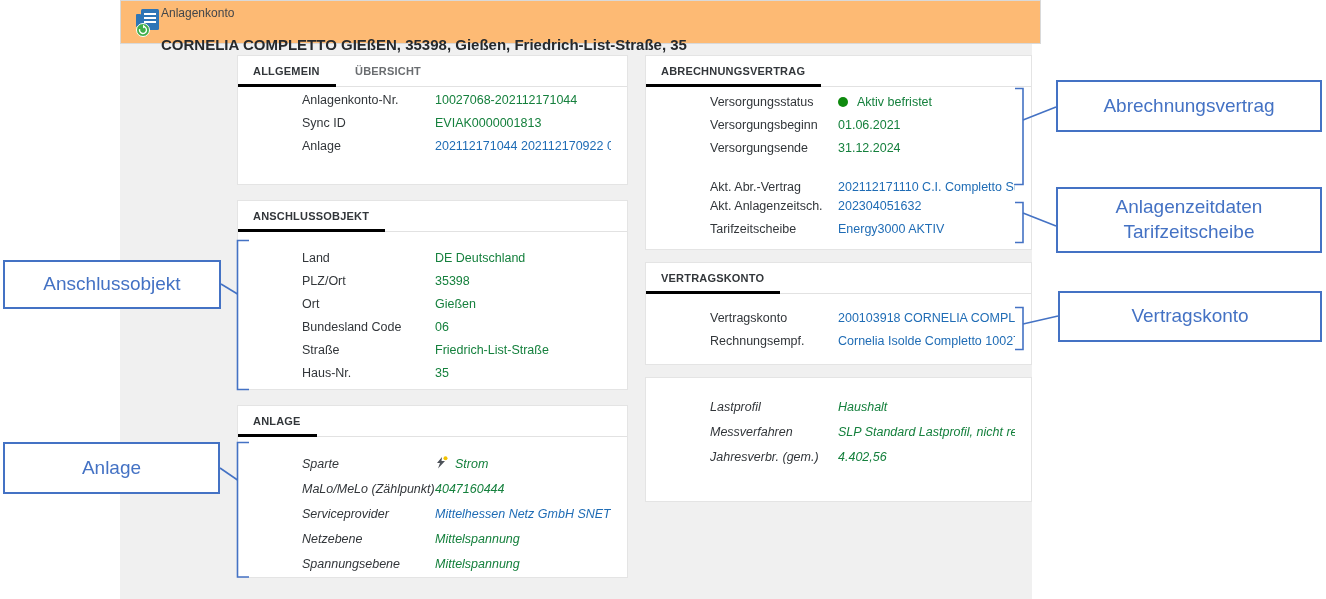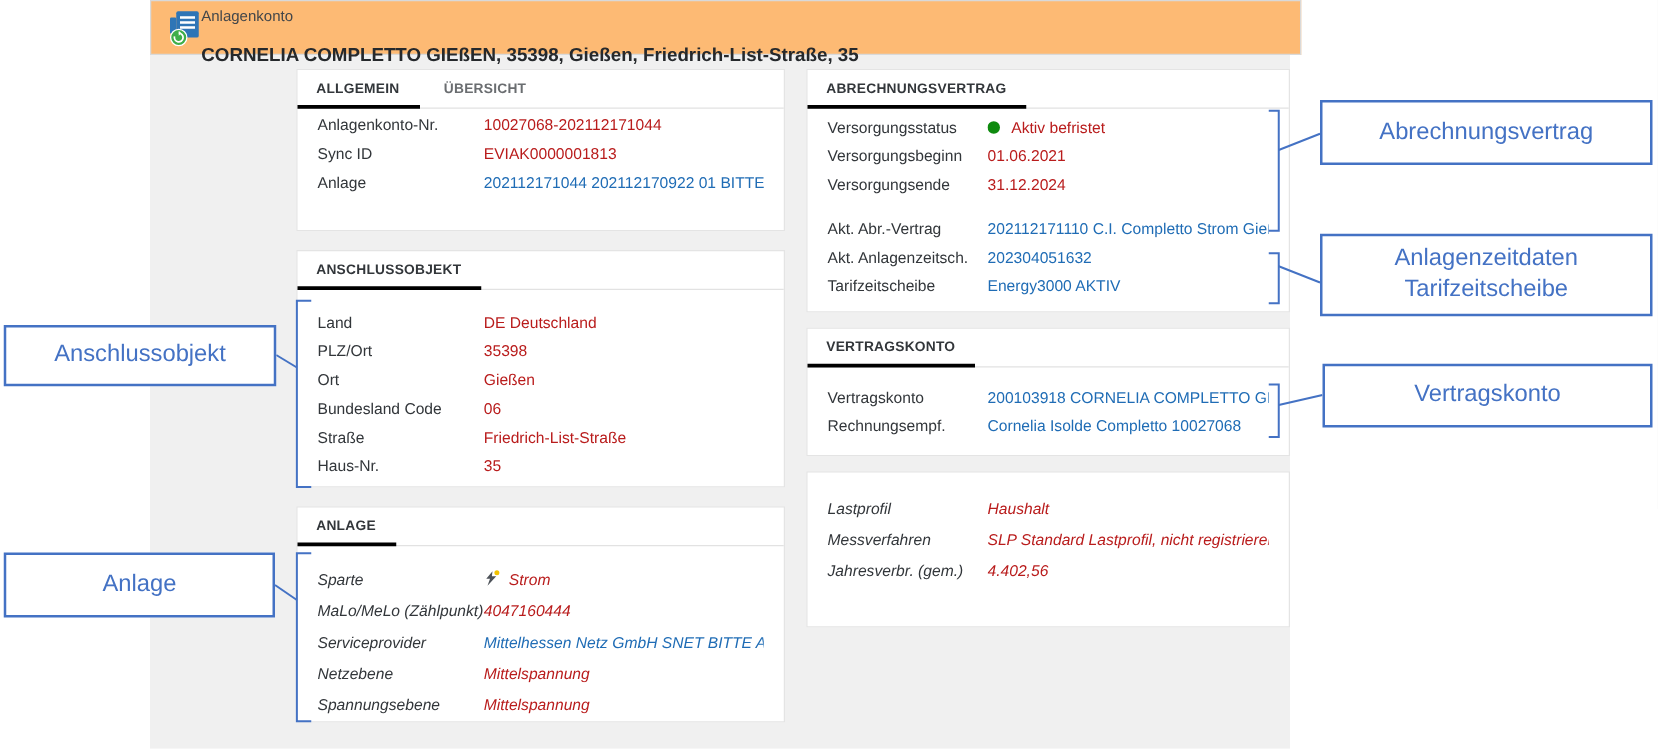--- a/index.html
+++ b/index.html
@@ -24,25 +24,25 @@
   .p-abrechnung       { left:645px; top:55px;  width:387px; height:195px; }
   .p-vertragskonto    { left:645px; top:262px; width:387px; height:103px; }
   .p-lastprofil       { left:645px; top:377px; width:387px; height:125px; }
 
   .panel-tabs { position:relative; height:31px; border-bottom:1px solid #e2e2e2; white-space:nowrap; }
   .tab { display:inline-block; height:31px; line-height:30px; padding:0 16px 0 15px; font-size:11px; font-weight:bold; letter-spacing:.2px; color:#6a6d70; cursor:pointer; }
   .tab.active { color:#32363a; border-bottom:3px solid #000000; }
 
   .panel-body { padding:0 16px; }
   .row { display:flex; align-items:center; height:23px; font-size:12.5px; }
-  .row .lbl { flex:0 0 133px; color:#32363a; white-space:nowrap; }
+  .row .lbl { flex:0 0 133px; color:#32363a; white-space:nowrap;margin-left:48px; }
   .p-abrechnung .row .lbl, .p-vertragskonto .row .lbl, .p-lastprofil .row .lbl { flex-basis:128px; }
-  .row .val { color:#b91c1c; white-space:nowrap; overflow:hidden; text-overflow:ellipsis; flex:1 1 auto; display:flex; align-items:center; }
+  .row .val { color:#15803d; white-space:nowrap; overflow:hidden; text-overflow:ellipsis; flex:1 1 auto; display:flex; align-items:center; }
   .row .val.link { color:#1f6cb5; cursor:pointer; }
-  .row.gap { margin-top:12px; }
+  .row.gap { margin-top:12px;align-items:flex-end; }
   .pb-allgemein { padding-top:1px; }
   .pb-anschluss { padding-top:14px; }
   .pb-abrechnung { padding-top:3px; }
   .pb-vertragskonto { padding-top:12px; }
   .pb-anlage { padding-top:14px; }
   .p-anlage .row, .p-lastprofil .row { height:25px;font-style:italic; }
   .pb-lastprofil { padding-top:16px; }
 
   .status-dot { display:inline-block; width:10px; height:10px; border-radius:50%; background:#0e8a0e; margin-right:9px; flex:0 0 auto; }
   .sparte-icon { margin-right:6px; flex:0 0 auto; }

